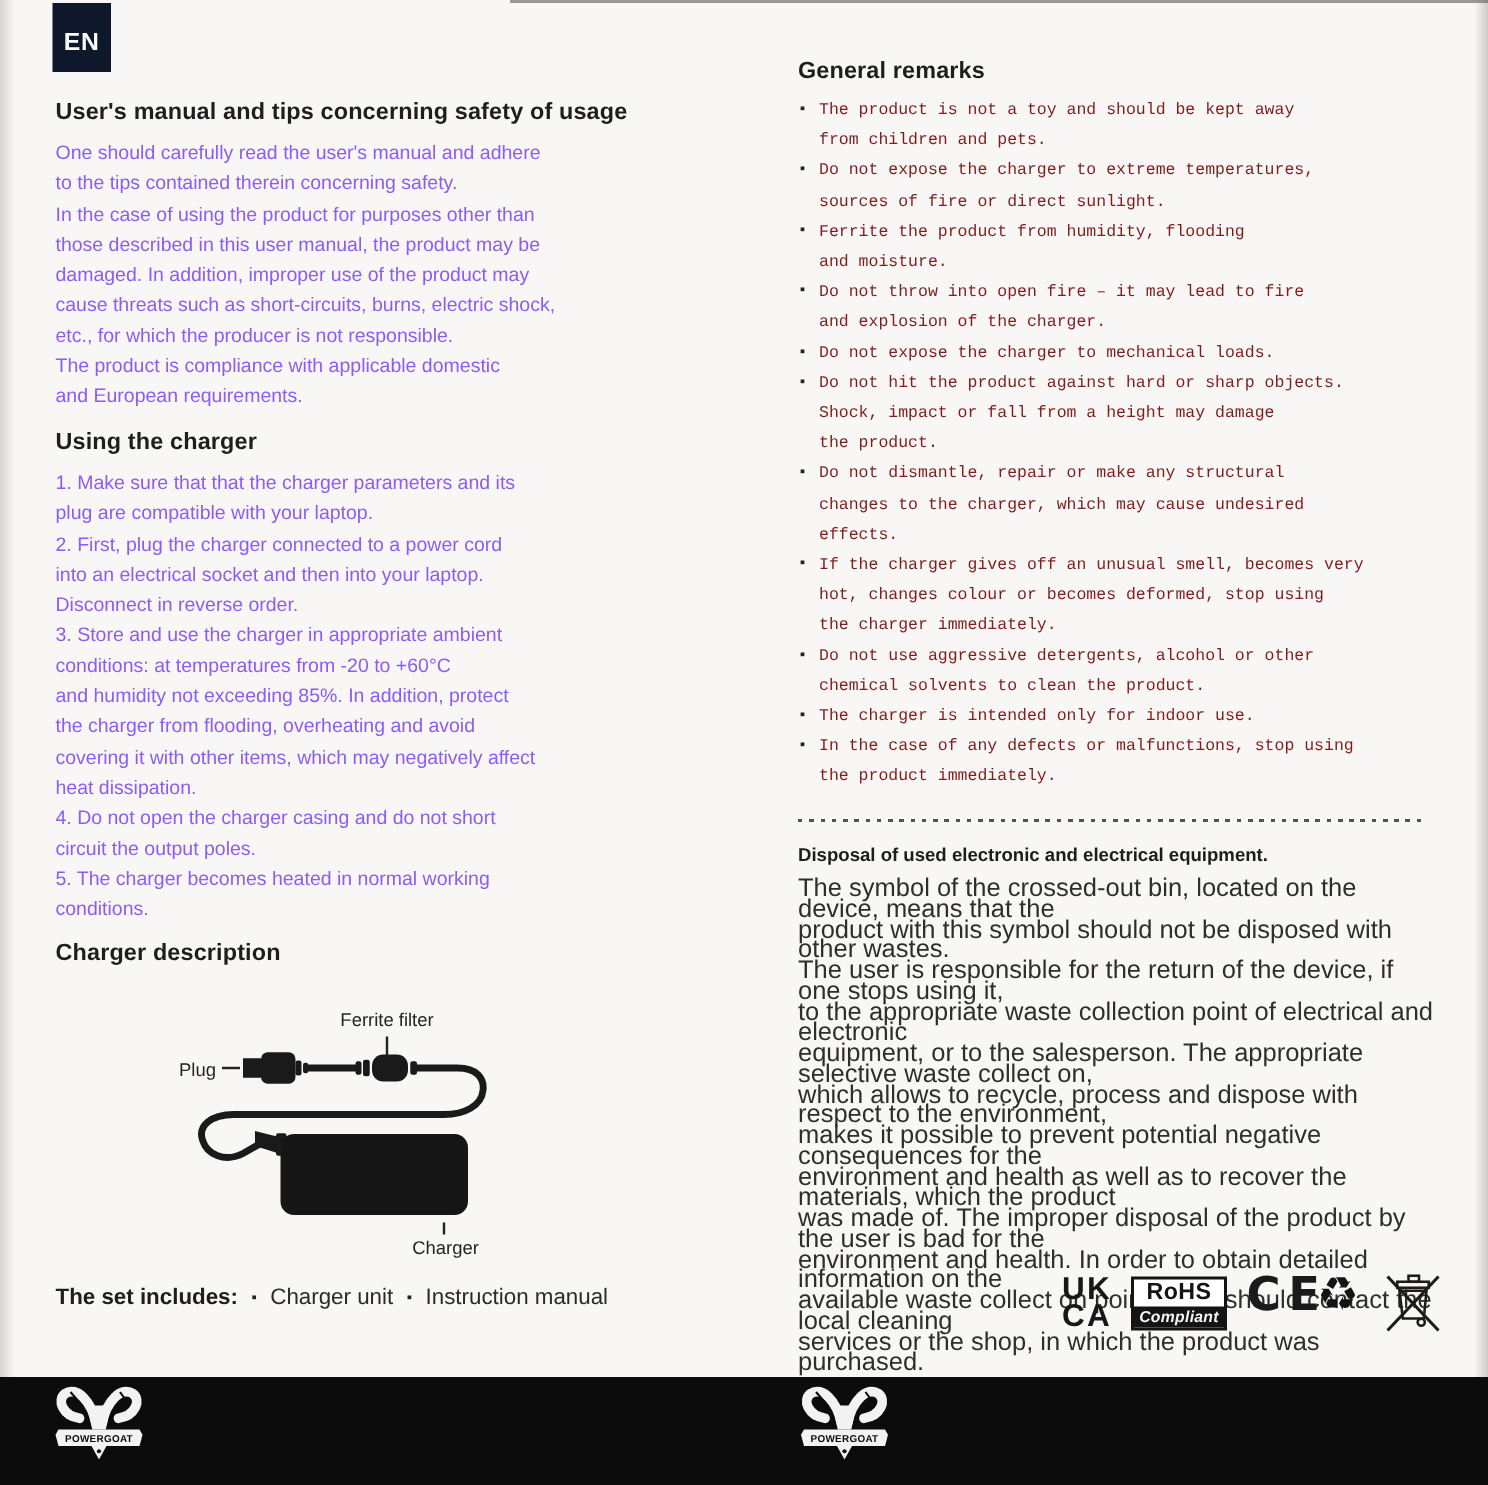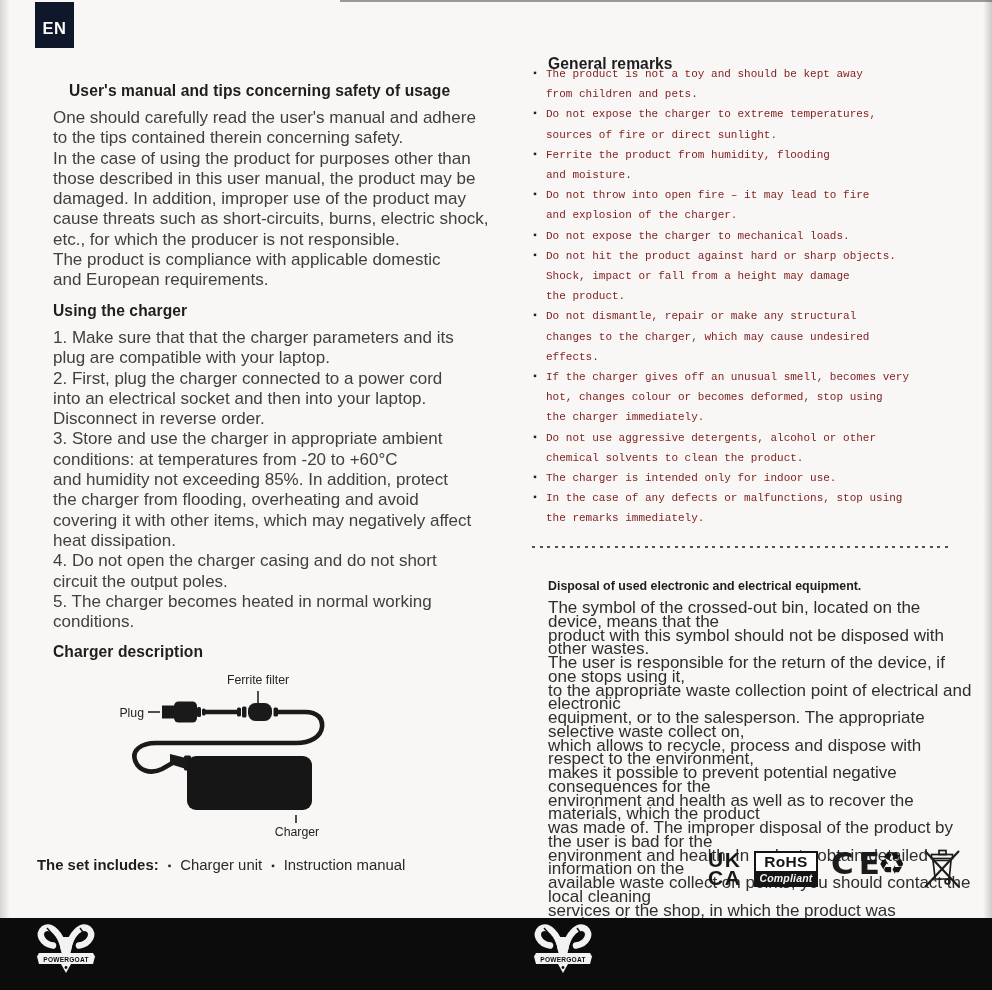--- a/index.html
+++ b/index.html
@@ -17,24 +17,24 @@
   .scan-top{position:absolute;top:0;left:340px;right:0;height:2px;background:#4c4c4a;opacity:.55;}
 
   .en-badge{
     position:absolute;left:35px;top:2px;width:39px;height:46px;background:#0f172a;
     color:#fbfbfb;font-size:16.5px;font-weight:700;letter-spacing:.5px;
     display:flex;align-items:center;justify-content:center;padding-top:7px;box-sizing:border-box;
   }
 
   .col-left{position:absolute;left:37px;top:0;width:448px;height:918px;}
   .col-right{position:absolute;left:532px;top:0;width:430px;height:918px;}
-  .abs{position:absolute;margin:16px;}
+  .abs{position:absolute;margin:0;}
 
   .h{font-size:15.6px;font-weight:700;color:#1e1e1e;letter-spacing:.1px;}
-  .body-text{font-size:17px;line-height:20.3px;white-space:pre-line;color:#404040;}
+  .body-text{font-size:13px;line-height:20.3px;white-space:pre-line;color:#8b5cf6;}
 
   ul.remarks{list-style:none;margin:0;padding:0;}
   .bullet{
     position:relative;padding-left:14px;white-space:pre-line;
     font-size:11px;line-height:20.2px;color:#7f1d1d;font-family:Liberation Mono, monospace;
   }
   .bullet::before{
     content:"▪";position:absolute;left:0;top:0;
     font-size:10px;line-height:20.2px;color:#222;
   }
@@ -78,21 +78,21 @@
 
   <div class="scan-top"></div>
   <div class="scan-left"></div>
   <div class="scan-right"></div>
 
   <div class="en-badge">
     <span>EN</span>
   </div>
 
   <div class="col-left">
-    <h2 class="abs h" style="top:66px;left:16px;">User's manual and tips concerning safety of usage</h2>
+    <h2 class="abs h" style="top:66px;left:0;">User's manual and tips concerning safety of usage</h2>
     <p class="abs body-text" style="top:92px;left:0;width:448px;">One should carefully read the user's manual and adhere
 to the tips contained therein concerning safety.
 In the case of using the product for purposes other than
 those described in this user manual, the product may be
 damaged. In addition, improper use of the product may
 cause threats such as short-circuits, burns, electric shock,
 etc., for which the producer is not responsible.
 The product is compliance with applicable domestic
 and European requirements.</p>
 
@@ -176,21 +176,21 @@
         <li class="bullet">Do not dismantle, repair or make any structural
 changes to the charger, which may cause undesired
 effects.</li>
         <li class="bullet">If the charger gives off an unusual smell, becomes very
 hot, changes colour or becomes deformed, stop using
 the charger immediately.</li>
         <li class="bullet">Do not use aggressive detergents, alcohol or other
 chemical solvents to clean the product.</li>
         <li class="bullet">The charger is intended only for indoor use.</li>
         <li class="bullet">In the case of any defects or malfunctions, stop using
-the remarks immediately.</li>
+the product immediately.</li>
       </ul>
 
     <div class="dashes"></div>
 
     <h3 class="abs small-h" style="top:563px;left:0;">Disposal of used electronic and electrical equipment.</h3>
     <p class="abs small-text" style="top:585px;left:0;width:425px;">The symbol of the crossed-out bin, located on the device, means that the
 product with this symbol should not be disposed with other wastes.
 The user is responsible for the return of the device, if one stops using it,
 to the appropriate waste collection point of electrical and electronic
 equipment, or to the salesperson. The appropriate selective waste collect on,

